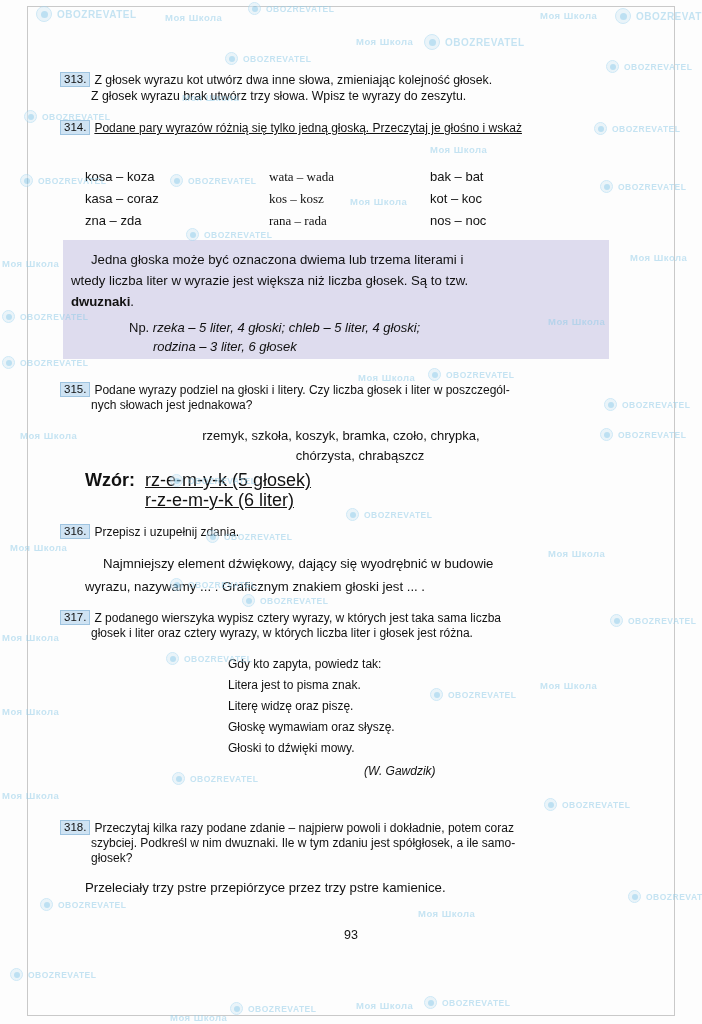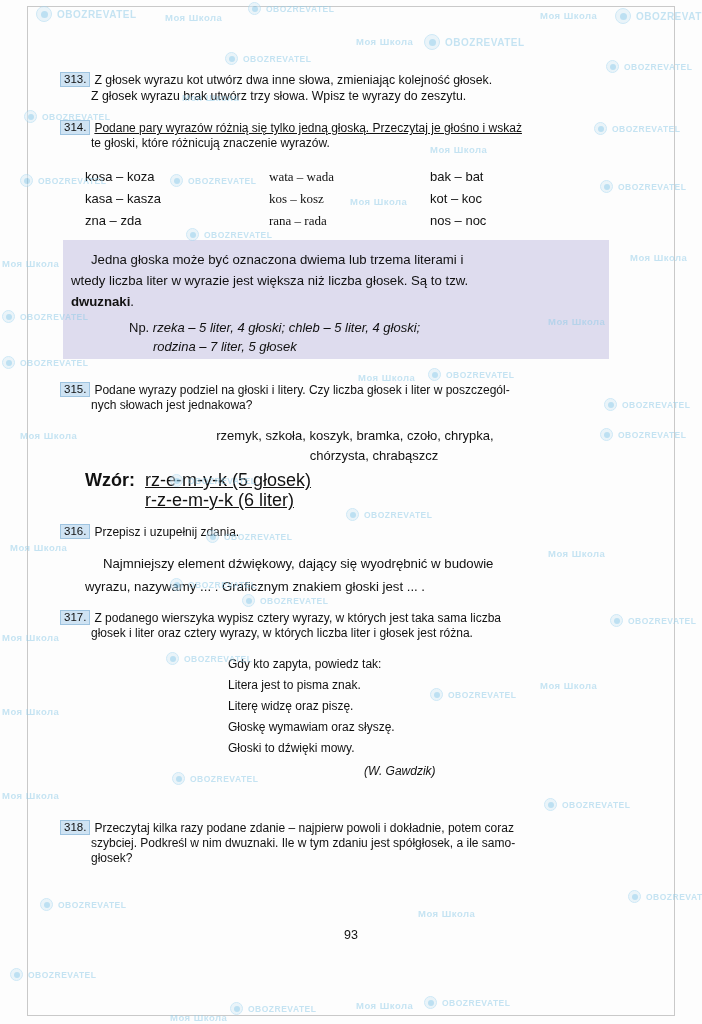--- a/index.html
+++ b/index.html
@@ -349,27 +349,26 @@
 
   <div id="content">
 
     <div class="ex" style="left:60px; top:72px; width:560px;">
       <span class="num">313.</span><span>Z głosek wyrazu kot utwórz dwa inne słowa, zmieniając kolejność głosek.</span><br>
       <span style="display:inline-block; padding-left:31px;">Z głosek wyrazu brak utwórz trzy słowa. Wpisz te wyrazy do zeszytu.</span>
     </div>
 
     <div class="ex" style="left:60px; top:120px; width:570px; font-size:12px; line-height:15px;text-decoration:underline;">
       <span class="num">314.</span><span>Podane pary wyrazów różnią się tylko jedną głoską. Przeczytaj je głośno i wskaż</span><br>
-      <span style="display:inline-block; padding-left:31px;">te głoski, które różnicują znaczenie wyrazów.</span>
     </div>
 
     <div class="pairs" style="left:85px; top:166px; width:530px; height:70px;">
       <div class="col" style="left:0px;">
         <div>kosa – koza</div>
-        <div>kasa – kasza</div>
+        <div>kasa – coraz</div>
         <div>zna – zda</div>
       </div>
       <div class="col" style="left:184px;font-family:Liberation Serif, serif;">
         <div>wata – wada</div>
         <div>kos – kosz</div>
         <div>rana – rada</div>
       </div>
       <div class="col" style="left:345px;">
         <div>bak – bat</div>
         <div>kot – koc</div>
@@ -378,30 +377,30 @@
     </div>
 
     <div id="rule-box"></div>
     <div id="rule-text">
       <span style="display:inline-block; padding-left:20px;">Jedna głoska może być oznaczona dwiema lub trzema literami i</span><br>
       <span>wtedy liczba liter w wyrazie jest większa niż liczba głosek. Są to tzw.</span><br>
       <span class="bold">dwuznaki</span><span>.</span>
       <span class="np">
         <span class="it" style="font-style:normal;">Np.</span>
         <span class="it">rzeka – 5 liter, 4 głoski; chleb – 5 liter, 4 głoski;</span><br>
-        <span class="it" style="display:inline-block; padding-left:24px;">rodzina – 7 liter, 5 głosek</span>
+        <span class="it" style="display:inline-block; padding-left:24px;">rodzina – 3 liter, 6 głosek</span>
       </span>
     </div>
 
     <div class="ex" style="left:60px; top:382px; width:575px; font-size:12px; line-height:15px;">
       <span class="num">315.</span><span>Podane wyrazy podziel na głoski i litery. Czy liczba głosek i liter w poszczegól-</span><br>
       <span style="display:inline-block; padding-left:31px;">nych słowach jest jednakowa?</span>
     </div>
 
-    <div class="indent-block" style="position:absolute; left:90px; top:426px; width:530px; text-align:center;">
+    <div class="indent-block" style="position:absolute; left:76px; top:426px; width:530px; text-align:center;">
       <div>rzemyk, szkoła, koszyk, bramka, czoło, chrypka,</div>
       <div style="padding-left:38px;">chórzysta, chrabąszcz</div>
     </div>
 
     <div style="position:absolute; left:85px; top:470px; font-size:18px; line-height:20px;text-decoration:underline;">
       <span class="bold" style="display:inline-block; width:60px;">Wzór:</span><span>rz-e-m-y-k (5 głosek)</span><br>
       <span style="display:inline-block; width:60px;"></span><span>r-z-e-m-y-k (6 liter)</span>
     </div>
 
     <div class="ex" style="left:60px; top:524px; width:560px; font-size:12px; line-height:15px;">
@@ -426,17 +425,20 @@
       <div>Głoski to dźwięki mowy.</div>
       <div class="it" style="padding-left:136px; padding-top:2px;">(W. Gawdzik)</div>
     </div>
 
     <div class="ex" style="left:60px; top:820px; width:580px; font-size:12px; line-height:15px;">
       <span class="num">318.</span><span>Przeczytaj kilka razy podane zdanie – najpierw powoli i dokładnie, potem coraz</span><br>
       <span style="display:inline-block; padding-left:31px;">szybciej. Podkreśl w nim dwuznaki. Ile w tym zdaniu jest spółgłosek, a ile samo-</span><br>
       <span style="display:inline-block; padding-left:31px;">głosek?</span>
     </div>
 
+    <div style="position:absolute; left:85px; top:880px; width:540px; font-size:13.2px;">
+      <span>Przeleciały trzy pstre przepiórzyce przez trzy pstre kamienice.</span>
+    </div>
 
     <div id="page-number">93</div>
 
   </div>
 </div>
 
 </body></html>

